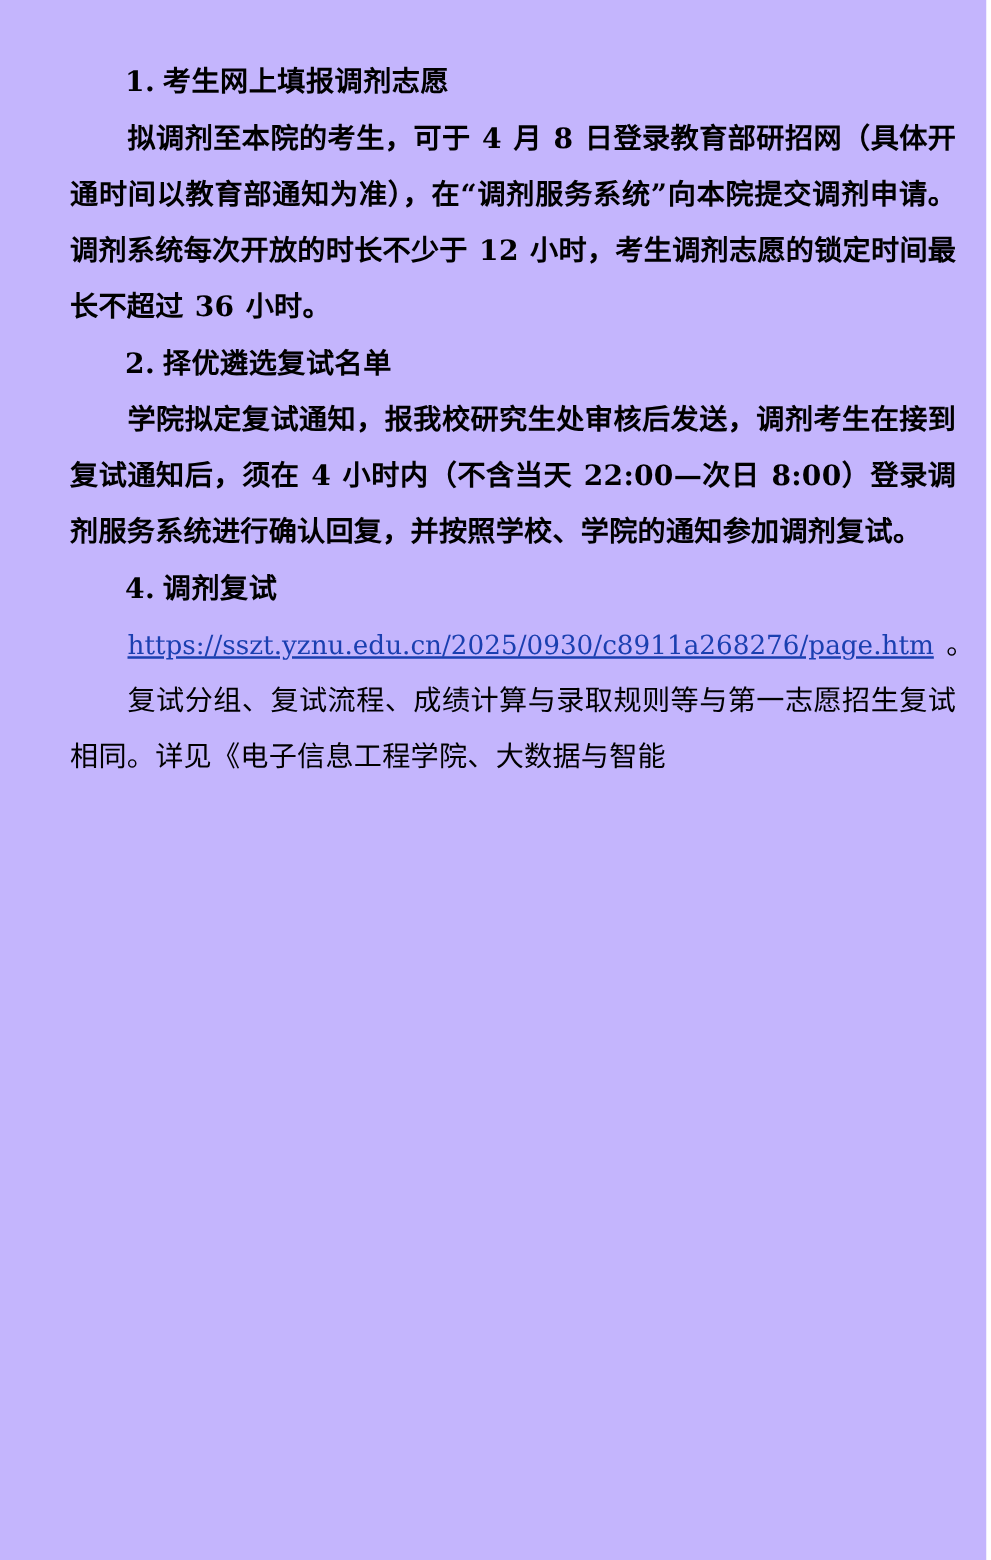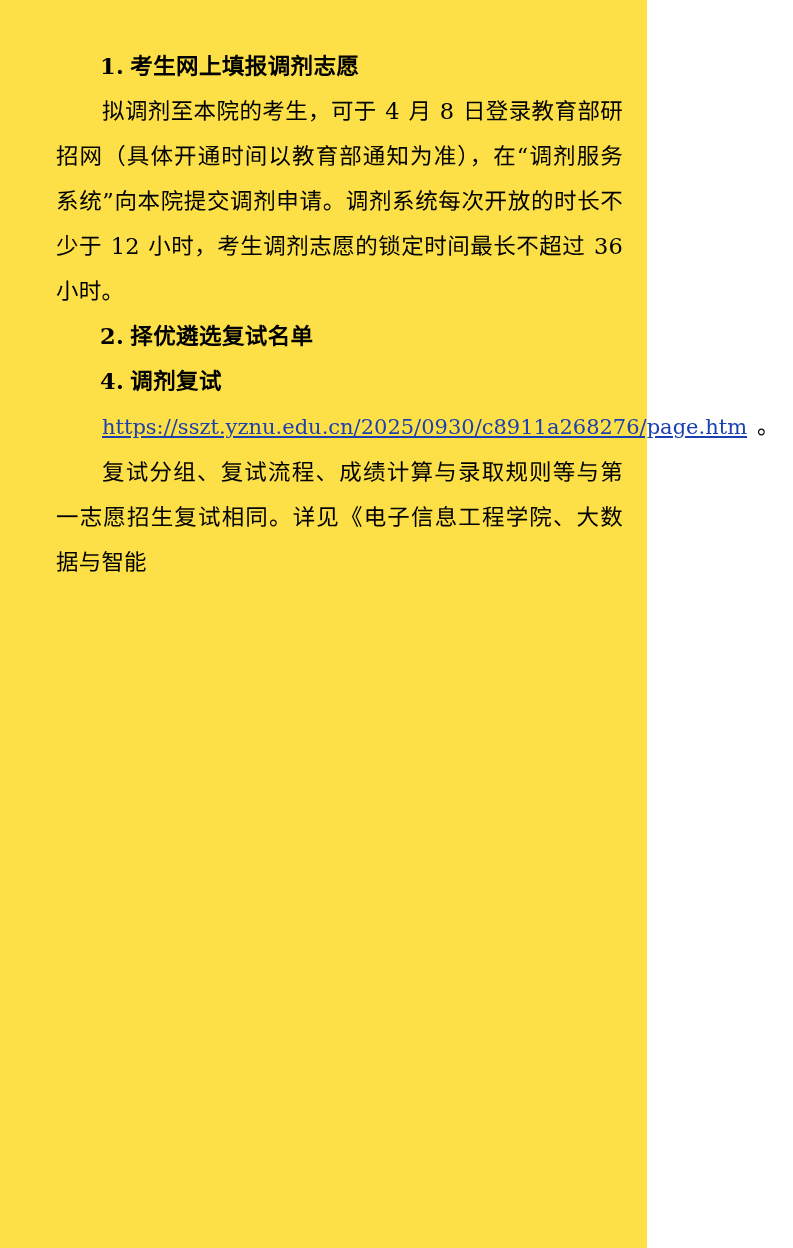--- a/index.html
+++ b/index.html
@@ -10,25 +10,25 @@
   }
   body {
     width: 793px;
     height: 1248px;
     font-family: "DejaVu Serif", "Liberation Serif", serif;
     color: #000000;
     overflow: hidden;
   }
   .page {
     position: relative;
-    width: 647px;
+    width: 789px;
     height: 1248px;
     box-sizing: border-box;
     padding: 44px 24px 0 56px;
-    background: #fde047;
+    background: #c4b5fd;
   }
   .doc-body {
     font-size: 22.5px;
     line-height: 45px;
   }
   .heading {
     font-weight: bold;
     margin: 0;
     padding: 0;
     text-indent: 44px;
@@ -43,20 +43,21 @@
   .para {
     margin: 0;
     padding: 0;
     text-indent: 46px;
     text-align: justify;
     text-justify: inter-ideograph;
     letter-spacing: 0.2px;
   }
   .para.loose {
     word-spacing: 1px;
+    font-weight: bold;
   }
   .link-para {
     margin: 0;
     padding: 0;
     text-indent: 46px;
     text-align: center;
   }
   .link {
     color: #1a3fb0;
     text-decoration: underline;
@@ -82,20 +83,21 @@
     </p>
 
     <p class="para loose">拟调剂至本院的考生，可于 4 月 8 日登录教育部研招网（具体开通时间以教育部通知为准），在“调剂服务系统”向本院提交调剂申请。调剂系统每次开放的时长不少于 12 小时，考生调剂志愿的锁定时间最长不超过 36 小时。</p>
 
     <p class="heading">
       <span class="num latin">2.</span><span class="htext">择优遴选复试名单</span>
     </p>
 
 
 
+    <p class="para loose">学院拟定复试通知，报我校研究生处审核后发送，调剂考生在接到复试通知后，须在 4 小时内（不含当天 22:00—次日 8:00）登录调剂服务系统进行确认回复，并按照学校、学院的通知参加调剂复试。</p>
 
     <p class="heading">
       <span class="num latin">4.</span><span class="htext">调剂复试</span>
     </p>
 
 
     <p class="link-para">
       <a class="link" href="#">https://sszt.yznu.edu.cn/2025/0930/c8911a268276/page.htm</a><span class="link-tail">。</span>
     </p>
 

